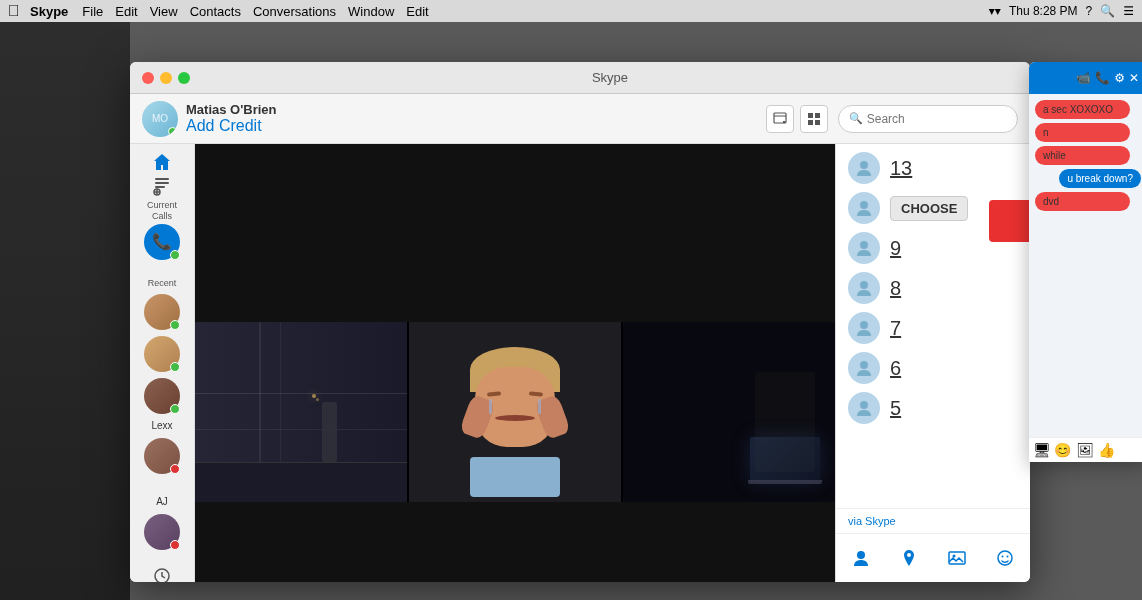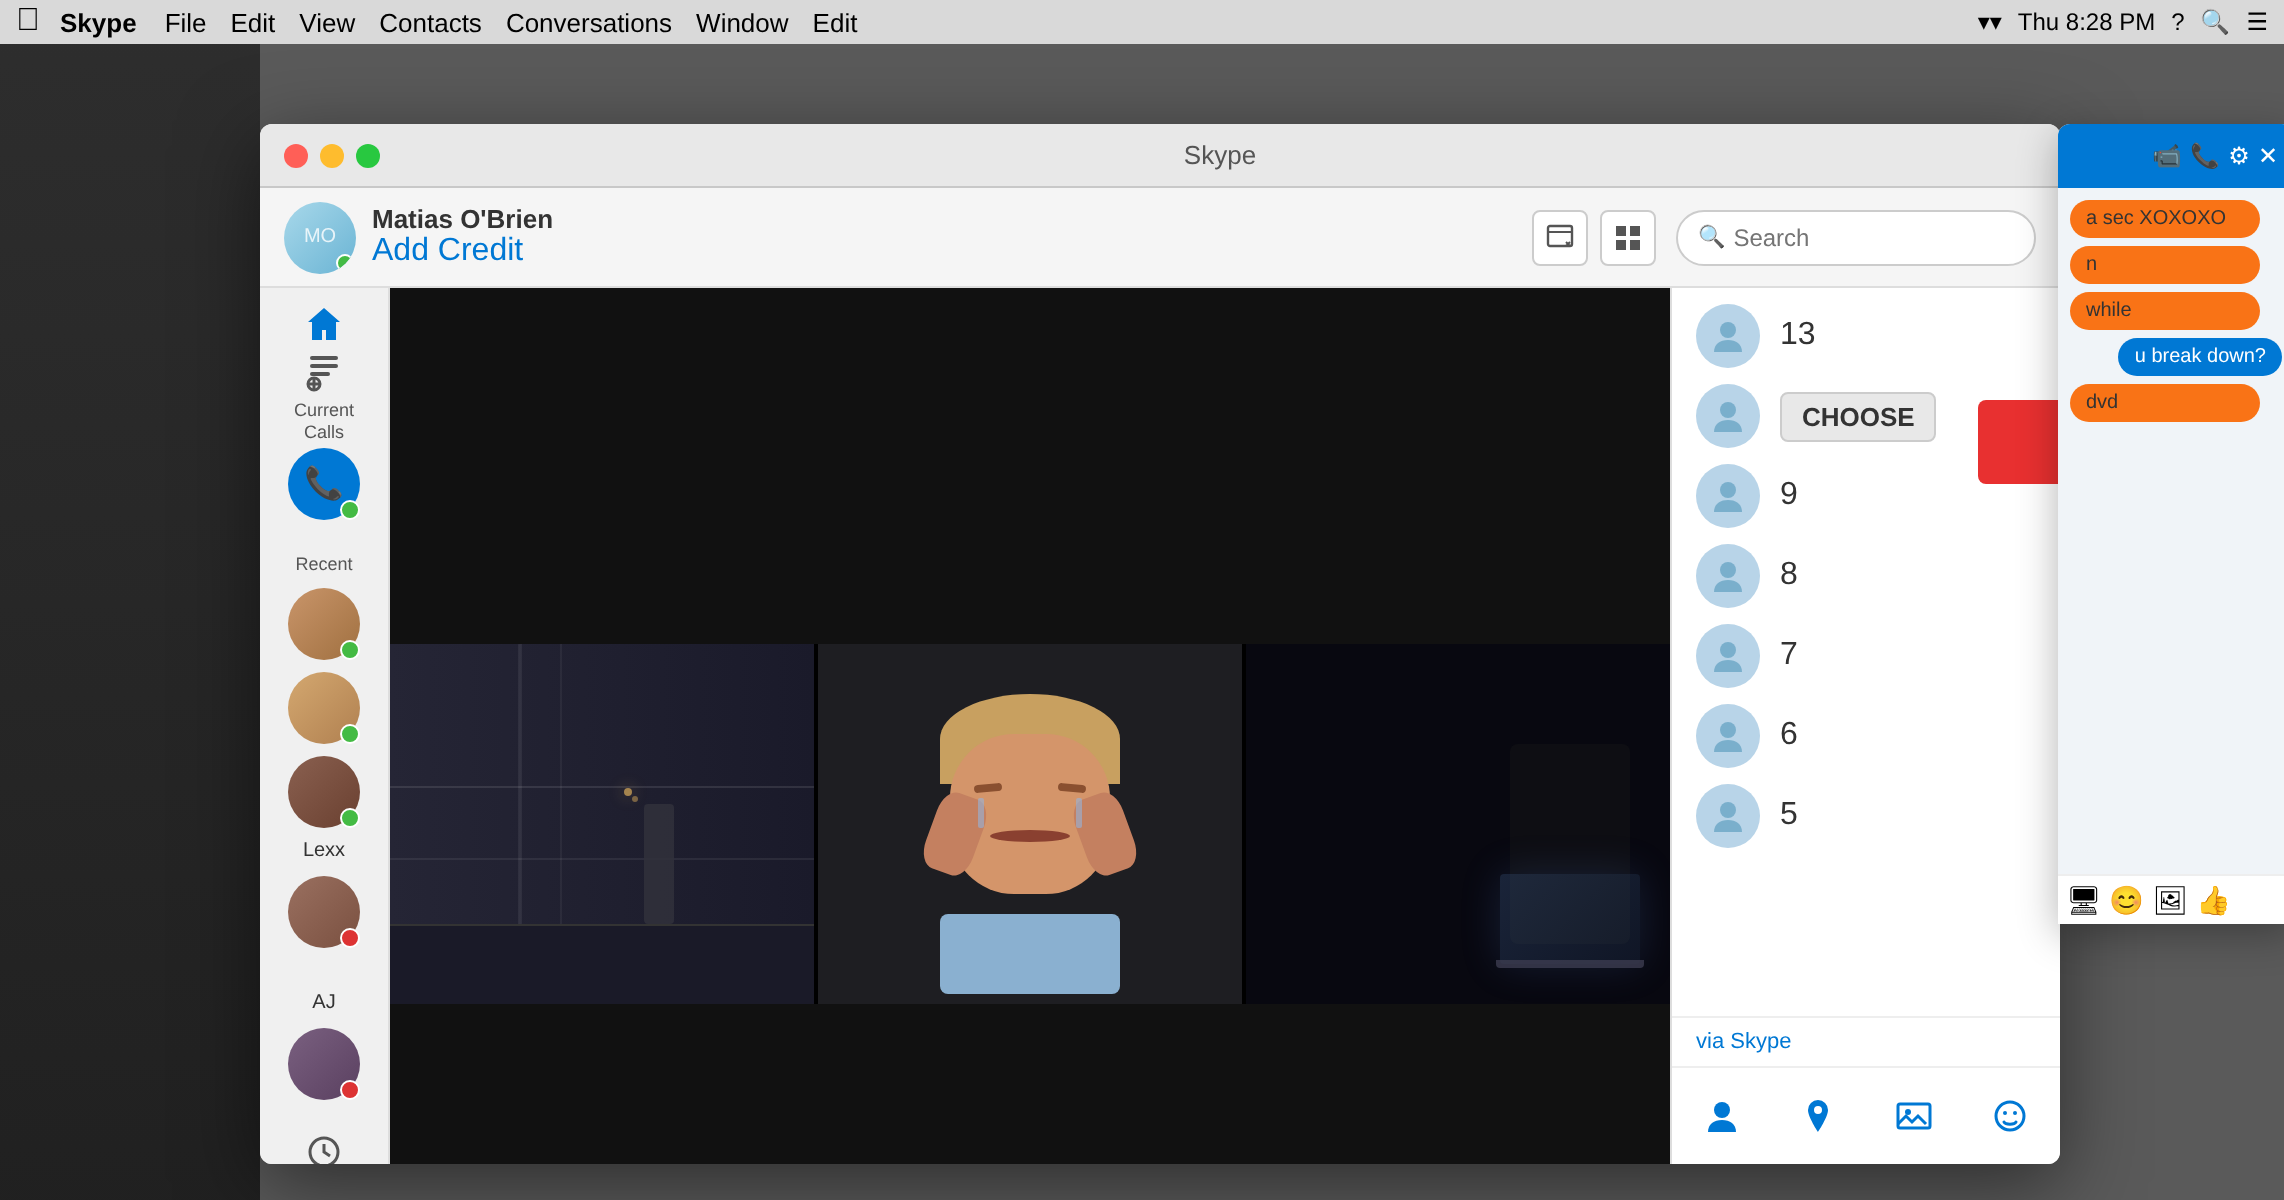--- a/index.html
+++ b/index.html
@@ -313,22 +313,23 @@
       width: 32px; height: 32px;
       border-radius: 50%;
       background: #b8d4e8;
       display: flex;
       align-items: center;
       justify-content: center;
       flex-shrink: 0;
     }
     .number-avatar svg { width: 20px; height: 20px; }
     .number-value {
-      font-size: 16px;
+      font-size: 20px;
       color: #333;
+      text-decoration: underline;
     }
     .number-choose-btn {
       background: #e8e8e8;
       border: 1px solid #ccc;
       border-radius: 4px;
       padding: 4px 10px;
       font-size: 13px;
       font-weight: bold;
       cursor: pointer;
       color: #333;
@@ -391,21 +392,21 @@
     .chat-body {
       flex: 1;
       background: #f0f4f8;
       padding: 6px;
       display: flex;
       flex-direction: column;
       gap: 4px;
       overflow: hidden;
     }
     .chat-bubble {
-      background: #f97316;
+      background: #ef4444;
       border-radius: 10px;
       padding: 4px 8px;
       font-size: 10px;
       color: #333;
       max-width: 90%;
       word-break: break-word;
     }
     .chat-bubble.own {
       background: #0078d4;
       color: white;

